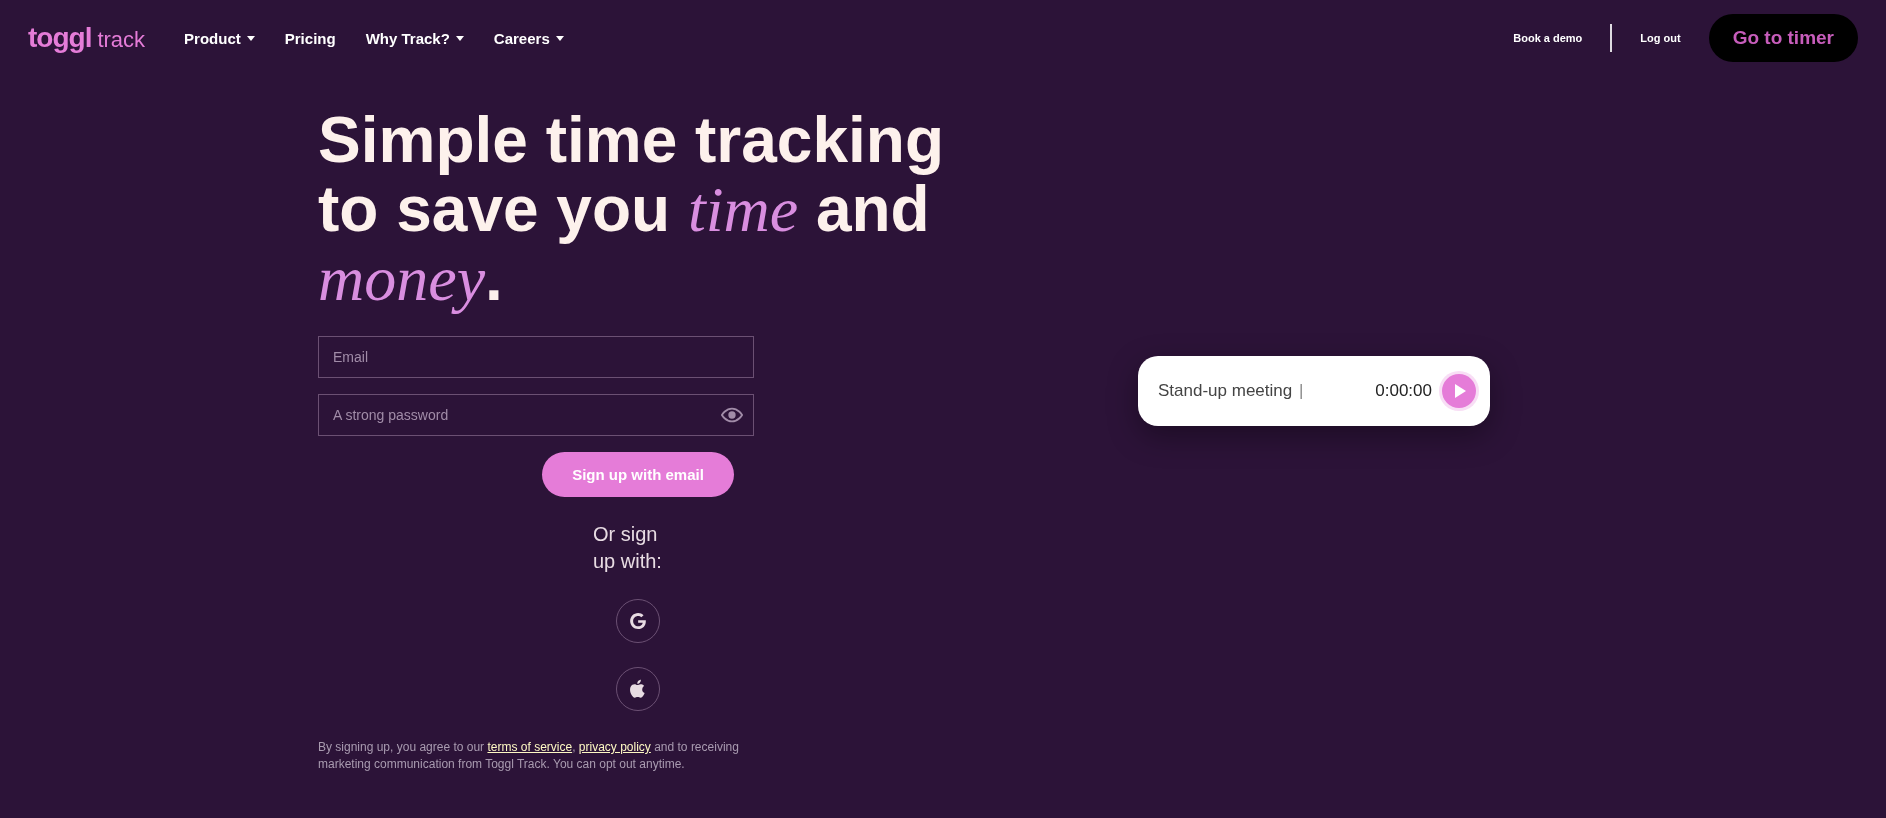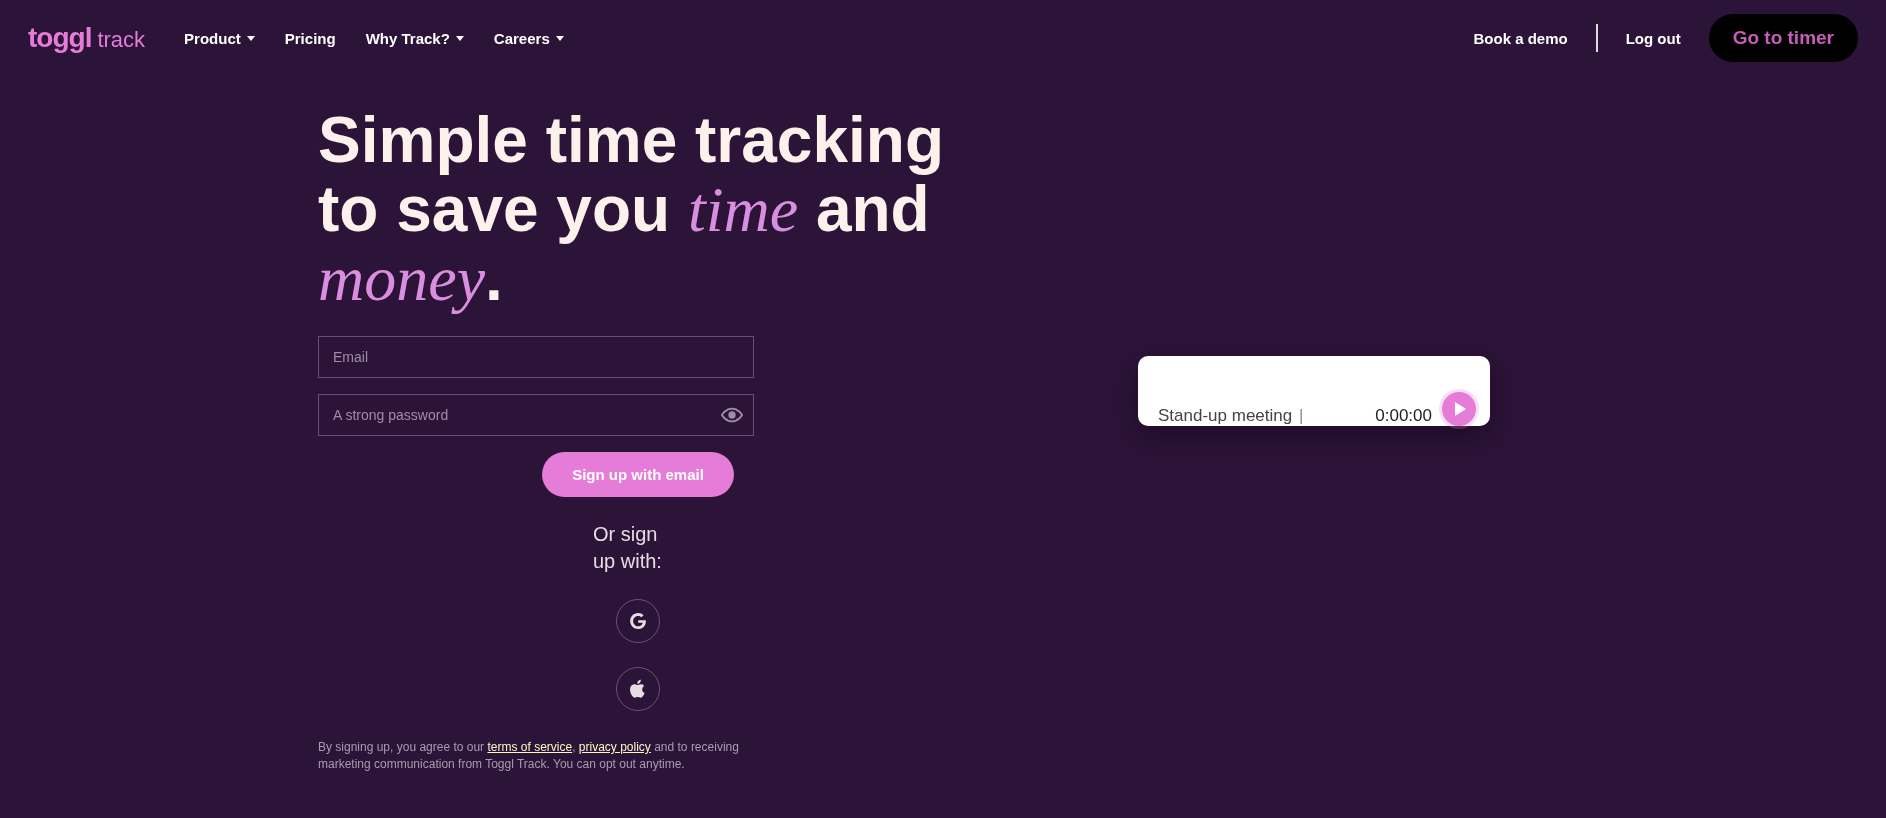--- a/index.html
+++ b/index.html
@@ -55,21 +55,21 @@
   border-right: 4px solid transparent;
   border-top: 5px solid #fff;
 }
 .header-right {
   display: flex;
   align-items: center;
   gap: 28px;
 }
 .header-link {
   color: #fff;
-  font-size: 15px;
+  font-size: 11px;
   font-weight: 700;
   cursor: pointer;
 }
 .vdiv {
   width: 2px;
   height: 28px;
   background: #fff;
   opacity: .85;
 }
 .btn-timer {
@@ -179,24 +179,24 @@
   flex: 1;
   position: relative;
 }
 .timer-card {
   position: absolute;
   left: 180px;
   top: 250px;
   width: 352px;
   height: 70px;
   background: #fff;
-  border-radius: 10px;
+  border-radius: 20px;
   box-shadow: 0 10px 30px rgba(0,0,0,.35);
   display: flex;
-  align-items: flex-end;
+  align-items: center;
   padding: 0 14px 0 20px;
   gap: 10px;
 }
 .timer-label {
   color: #444;
   font-size: 17px;
   flex: 1;
 }
 .cursor-bar {
   color: #888;

